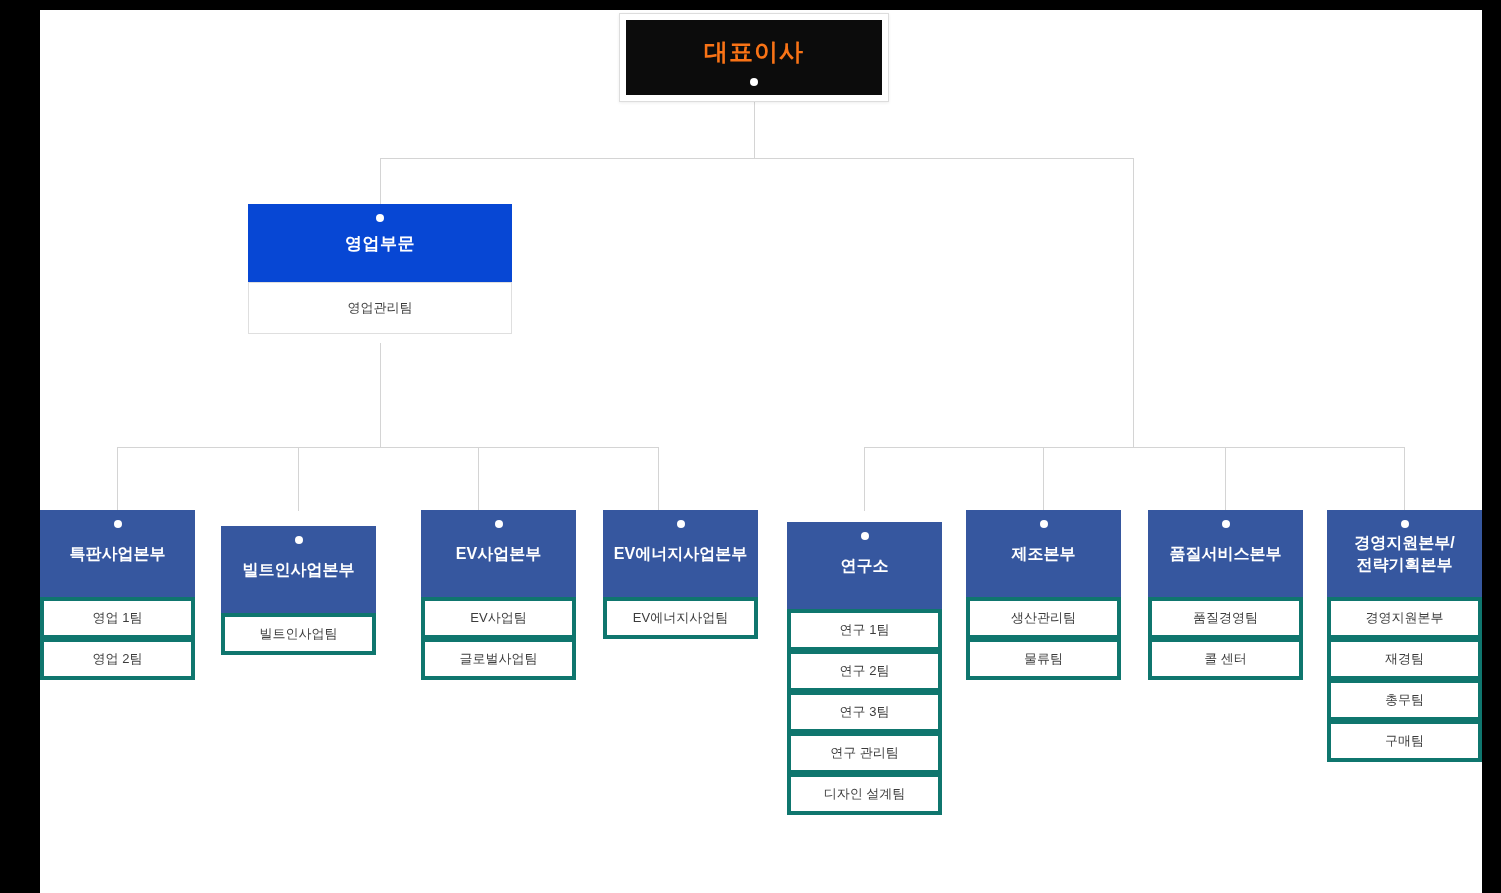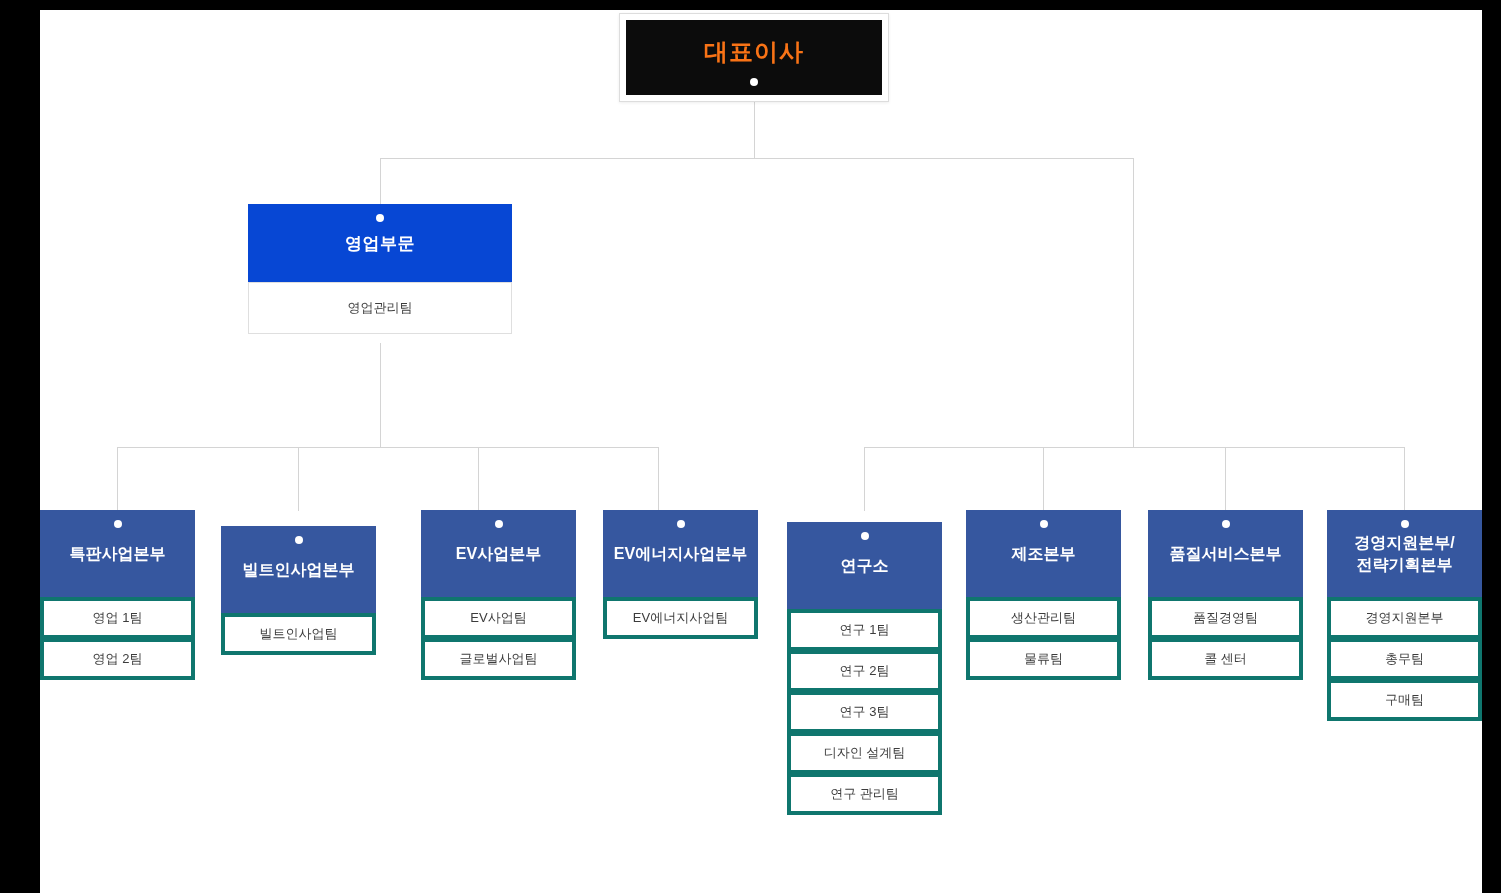--- a/index.html
+++ b/index.html
@@ -112,22 +112,22 @@
         <div class="team-row">EV에너지사업팀</div>
       </div>
       <div class="dept" style="left: 787px; margin-top: 12px;">
         <div class="dept-header">
           <span class="node-dot"></span>
           <div class="dept-title">연구소</div>
         </div>
         <div class="team-row">연구 1팀</div>
         <div class="team-row">연구 2팀</div>
         <div class="team-row">연구 3팀</div>
+        <div class="team-row">연구 관리팀</div>
         <div class="team-row">디자인 설계팀</div>
-        <div class="team-row">연구 관리팀</div>
       </div>
       <div class="dept" style="left: 966px;">
         <div class="dept-header">
           <span class="node-dot"></span>
           <div class="dept-title">제조본부</div>
         </div>
         <div class="team-row">생산관리팀</div>
         <div class="team-row">물류팀</div>
       </div>
       <div class="dept" style="left: 1148px;">
@@ -137,17 +137,18 @@
         </div>
         <div class="team-row">품질경영팀</div>
         <div class="team-row">콜 센터</div>
       </div>
       <div class="dept" style="left: 1327px;">
         <div class="dept-header">
           <span class="node-dot"></span>
           <div class="dept-title">경영지원본부/전략기획본부</div>
         </div>
         <div class="team-row">경영지원본부</div>
+        <div class="team-row">재경팀</div>
         <div class="team-row">총무팀</div>
         <div class="team-row">구매팀</div>
       </div>
     </div>
 </div>
 
 </body></html>

